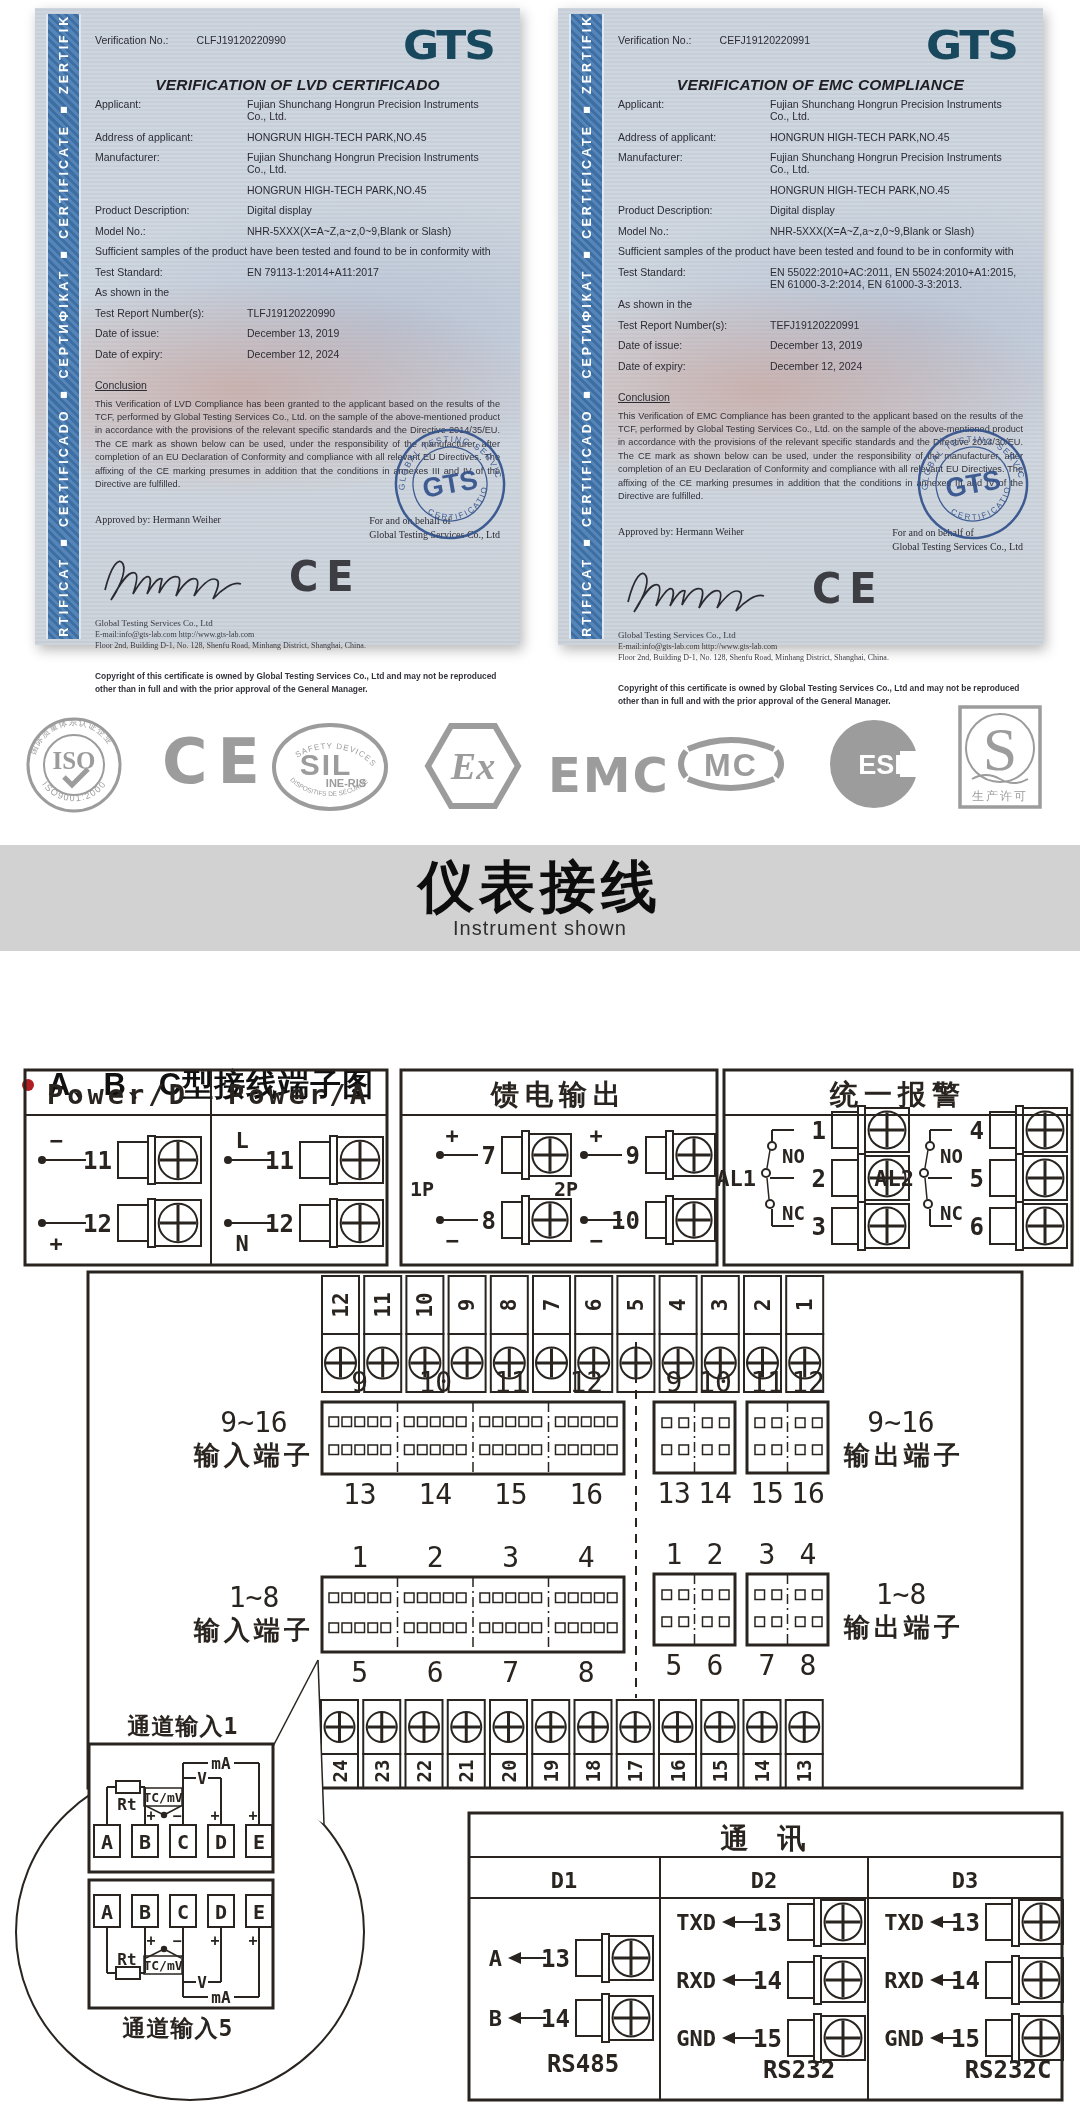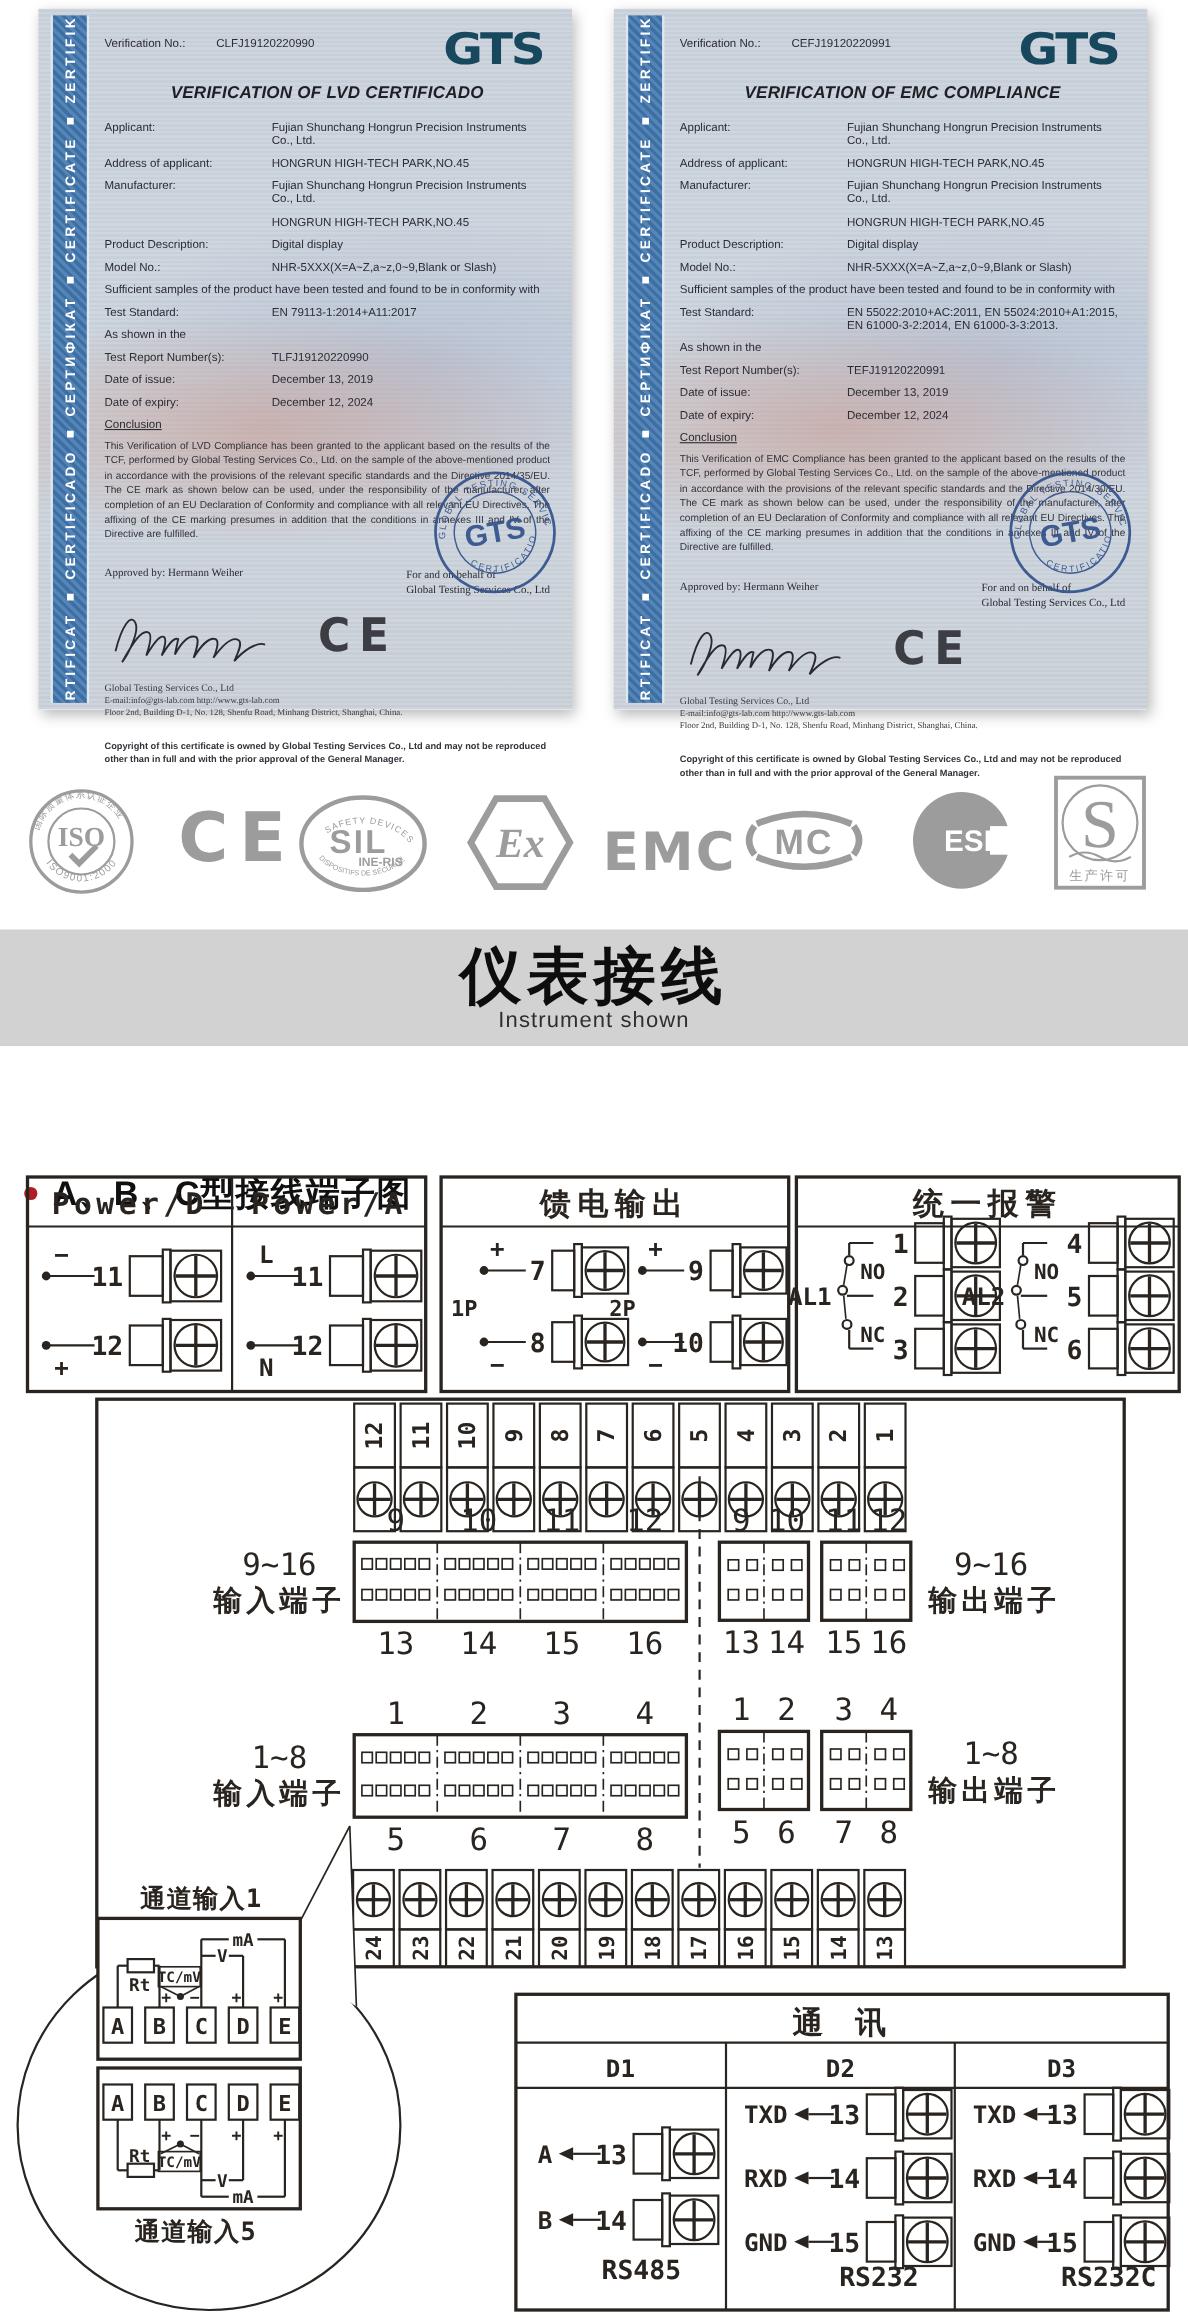--- a/index.html
+++ b/index.html
@@ -22,26 +22,26 @@
     display:flex;align-items:center;justify-content:center;overflow:hidden;}
   .cert-band span{writing-mode:vertical-rl;transform:rotate(180deg);white-space:nowrap;
     color:#fff;font-size:12.5px;font-weight:bold;letter-spacing:3px;}
   .cert-body{position:absolute;left:60px;right:20px;top:0;bottom:0;font-size:10.5px;color:#2c2c34;}
   .cert-vno{margin-top:26px;}
   .cert-vno .v{margin-left:28px;}
   .cert-brand{position:absolute;top:12px;right:6px;font-size:44px;font-weight:800;color:#17485e;
     letter-spacing:-2px;transform:scaleY(.9);font-family:"DejaVu Sans",sans-serif;}
   .cert-title{text-align:center;font-weight:bold;font-style:italic;font-size:15.5px;
     margin-top:30px;color:#1e1e24;letter-spacing:.2px;}
-  .cert-rows{margin-top:16px;}
+  .cert-rows{margin-top:4px;}
   .crow{display:flex;margin-bottom:8.5px;}
   .clab{width:152px;flex:none;}
   .cval{flex:1;}
   .cert-para{margin-bottom:8.5px;}
-  .concl-lab{text-decoration:underline;margin-top:8px;margin-bottom:7px;}
+  .concl-lab{text-decoration:underline;margin-top:19px;margin-bottom:7px;}
   .concl-txt{font-size:9.2px;line-height:13.4px;text-align:justify;color:#33333b;}
   .approve-row{display:flex;justify-content:space-between;margin-top:23px;font-size:10px;
     font-family:"Liberation Serif",serif;}
   .behalf{text-align:left;line-height:14px;}
   .sig-row{display:flex;align-items:center;height:64px;margin-top:2px;}
   .ce-mark{font-size:40px;font-weight:bold;color:#3d3d44;letter-spacing:8px;margin-left:34px;
     font-family:"DejaVu Sans",sans-serif;transform:scaleY(1.05);}
   .stamp{position:absolute;right:12px;top:418px;transform:rotate(-10deg);opacity:.92;}
   .cert-footer{margin-top:10px;font-family:"Liberation Serif",serif;color:#3a3a42;}
   .cf1{font-size:9px;}

